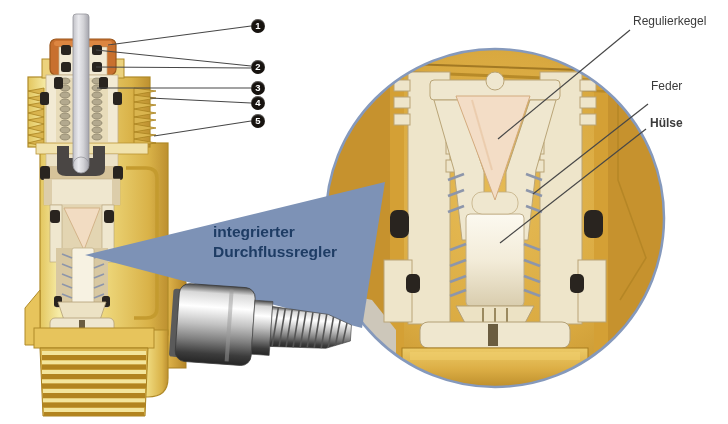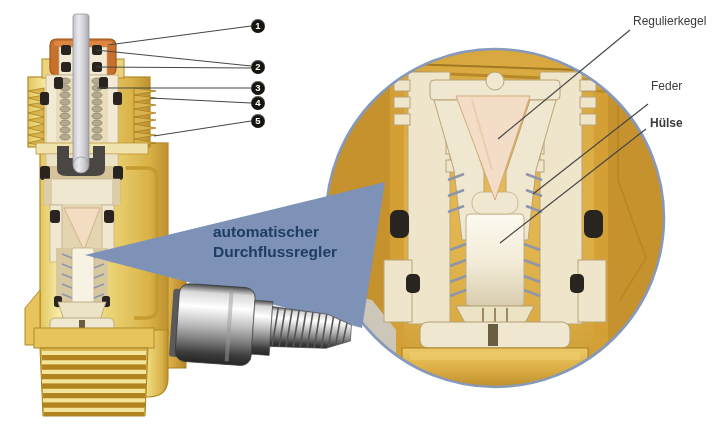--- a/index.html
+++ b/index.html
@@ -321,17 +321,17 @@
     </div>
 <div class="callout" style="left:251px;top:114px;">
       <span>5</span>
     </div>
 
 <div class="plabel" style="left:633px;top:14px;">Regulierkegel</div>
 <div class="plabel" style="left:651px;top:79px;">Feder</div>
 <div class="plabel" style="left:650px;top:116px;font-weight:bold;">Hülse</div>
 
 <div class="arrowtext">
-  <div>automatischer</div>
+  <div>integrierter</div>
   <div>Durchflussregler</div>
 </div>
 
 </div>
 
 </body></html>

